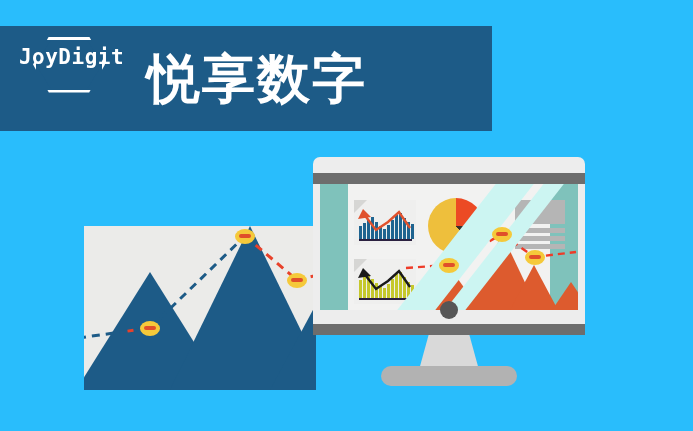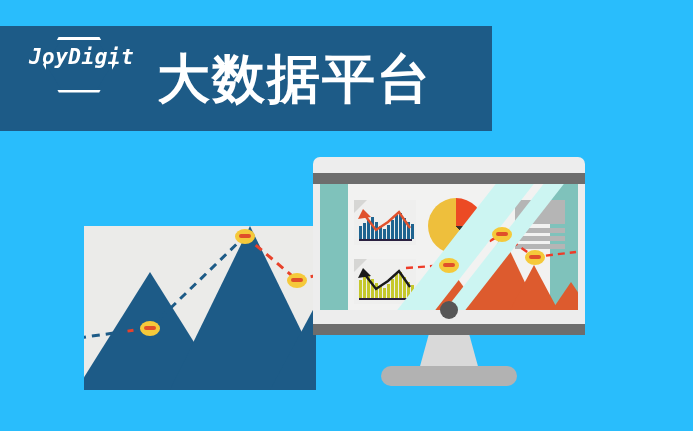--- a/index.html
+++ b/index.html
@@ -11,22 +11,22 @@
   }
   #stage{position:absolute;inset:0;width:693px;height:431px;overflow:hidden;background:#29bdfc;}
 
   
   .banner{
     position:absolute;left:0;top:26px;width:492px;height:105px;
     background:#1d5b87;
     display:flex;align-items:center;
   }
   .logo{
-    position:relative;width:115px;height:88px;margin-left:24px;flex:0 0 auto;
-    display:flex;flex-direction:column;align-items:center;justify-content:flex-start;font-style:italic;
+    position:relative;width:115px;height:88px;margin-left:14px;flex:0 0 auto;
+    display:flex;flex-direction:column;align-items:center;justify-content:flex-start;
   }
   .logo-hex{
     position:absolute;left:19px;top:2px;width:72px;height:56px;
     border:3px solid #ffffff;
     clip-path:polygon(22% 0%,78% 0%,100% 50%,78% 100%,22% 100%,0% 50%);
     box-sizing:border-box;
   }
   .logo-hex-inner{
     position:absolute;left:19px;top:2px;width:72px;height:56px;
     background:#1d5b87;
@@ -217,16 +217,16 @@
 
   <div class="mon-stand" style="left:449px;margin-left:-30px;"></div>
   <div class="mon-base" style="left:449px;margin-left:-68px;"></div>
 
   <div class="banner">
     <div class="logo">
       <div class="logo-hex"></div>
       <div class="logo-hex-inner"></div>
       <div class="logo-word">JoyDigit</div>
     </div>
-    <div class="banner-title">大数据平台</div>
+    <div class="banner-title">悦享数字</div>
   </div>
 
 </div>
 
 </body></html>

